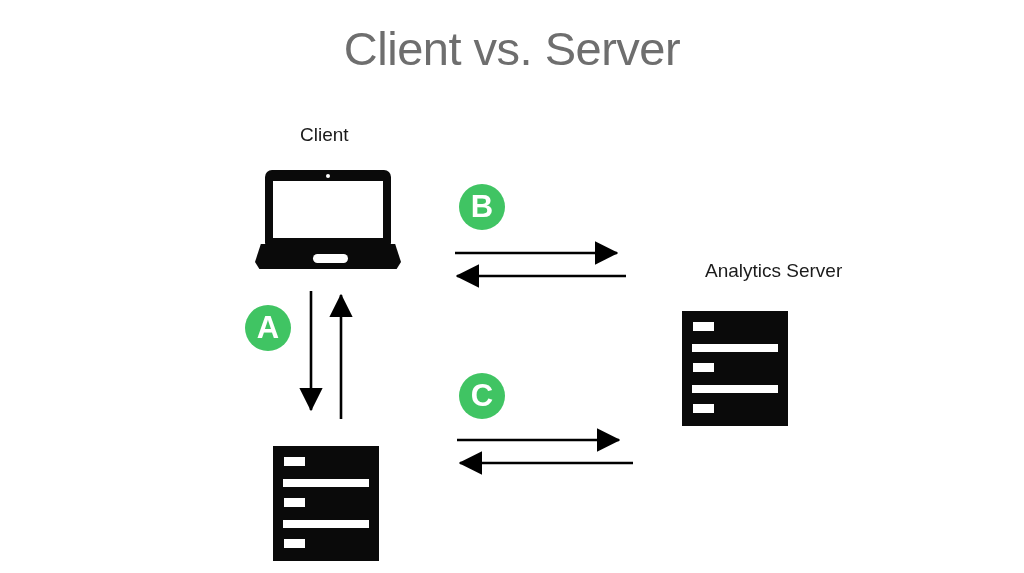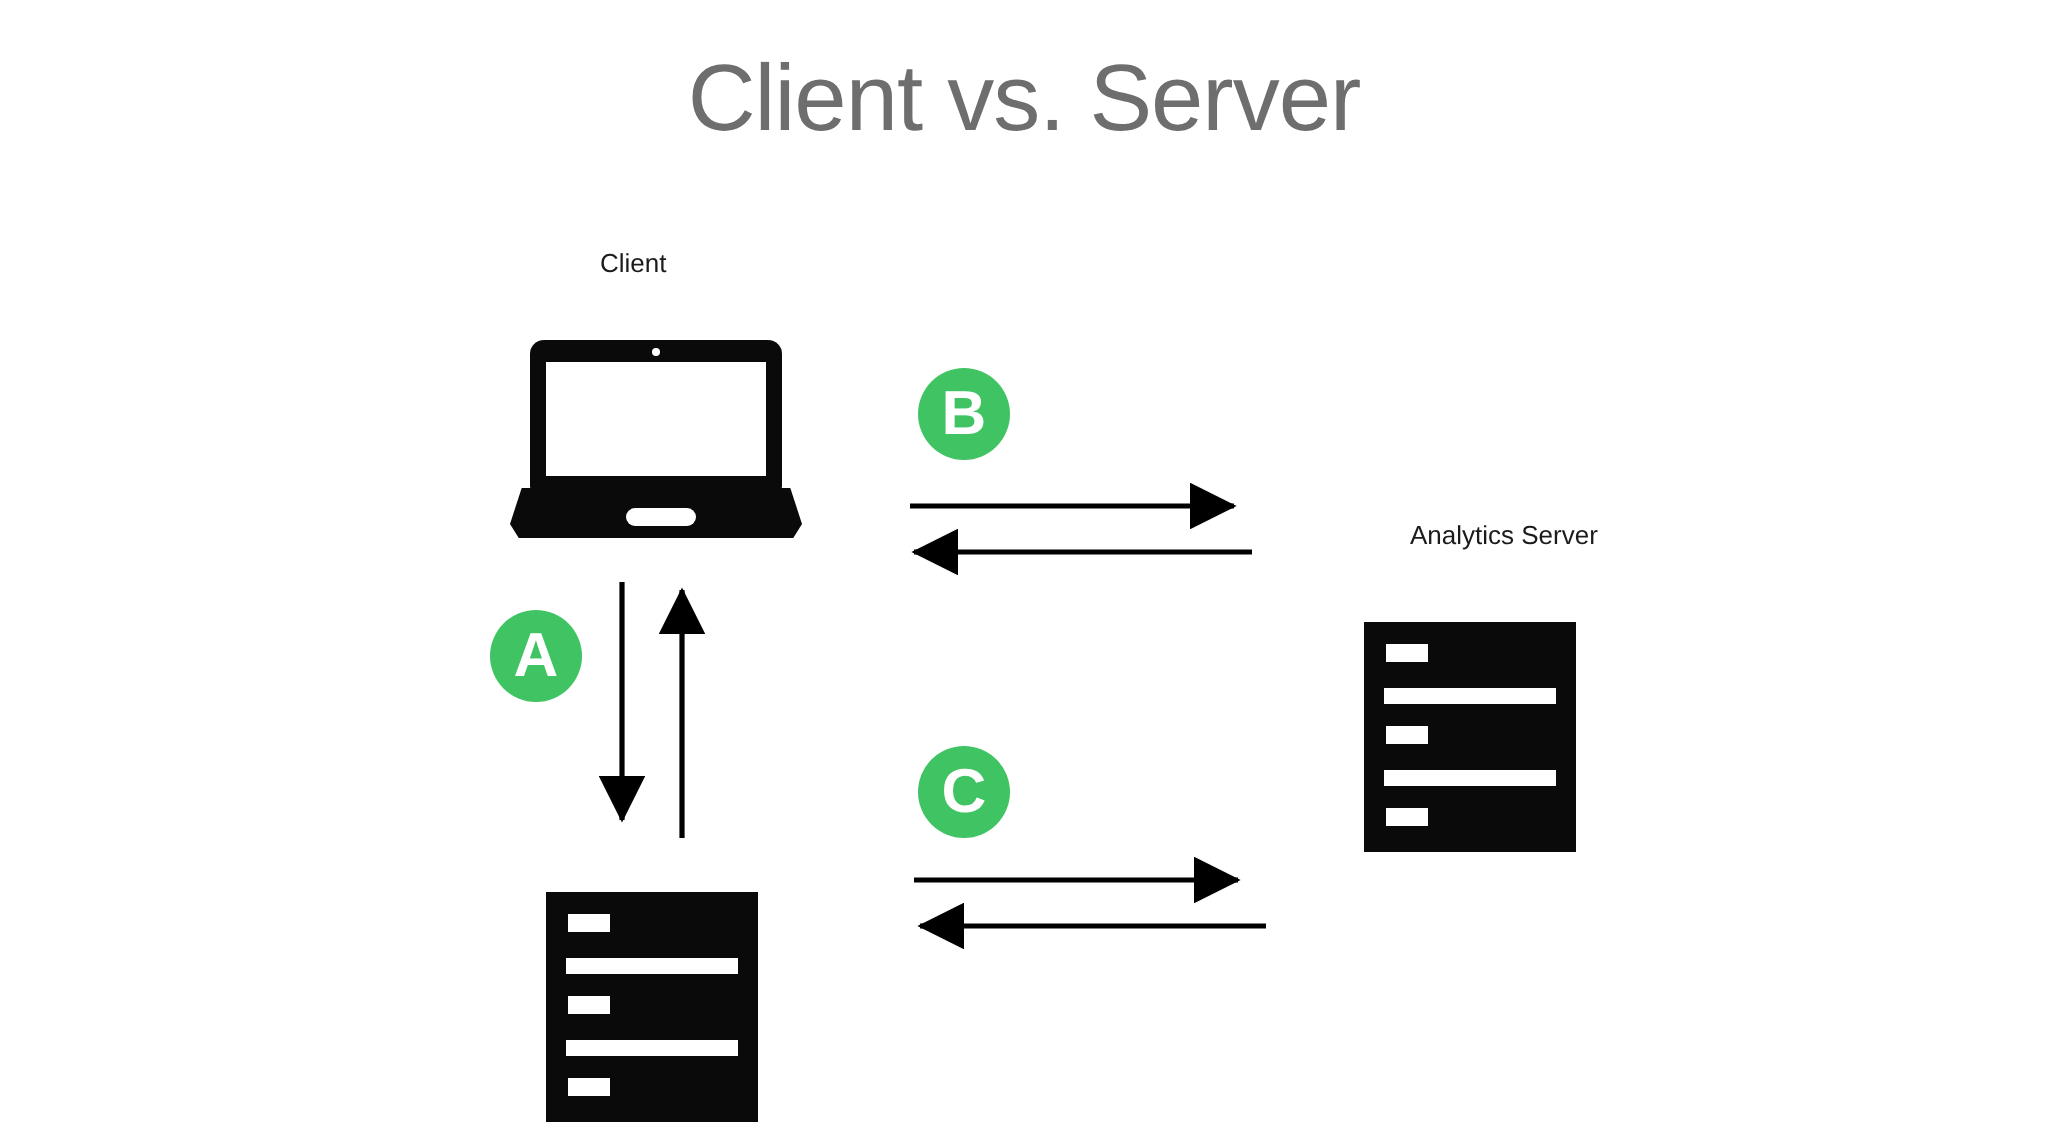--- a/index.html
+++ b/index.html
@@ -27,21 +27,21 @@
     font-weight: 400;
     letter-spacing: -0.5px;
     color: #6e6e6e;
     line-height: 1.15;
     white-space: nowrap;
   }
 
   
   .node-caption {
     position: absolute;
-    font-size: 13px;
+    font-size: 19px;
     font-weight: 400;
     color: #1b1b1b;
     white-space: nowrap;
   }
   #caption-client   { left: 300px; top: 124px; }
   #caption-analytics{ left: 668px; top: 260px; margin-left: 37px; }
 
   
   #laptop-icon {
     position: absolute;

